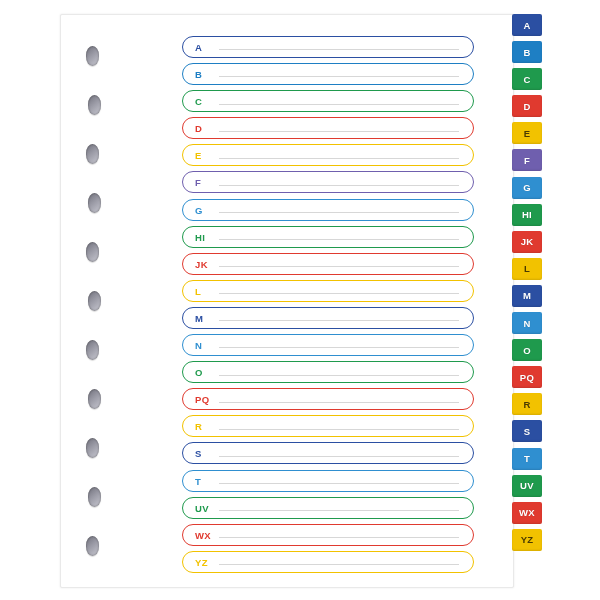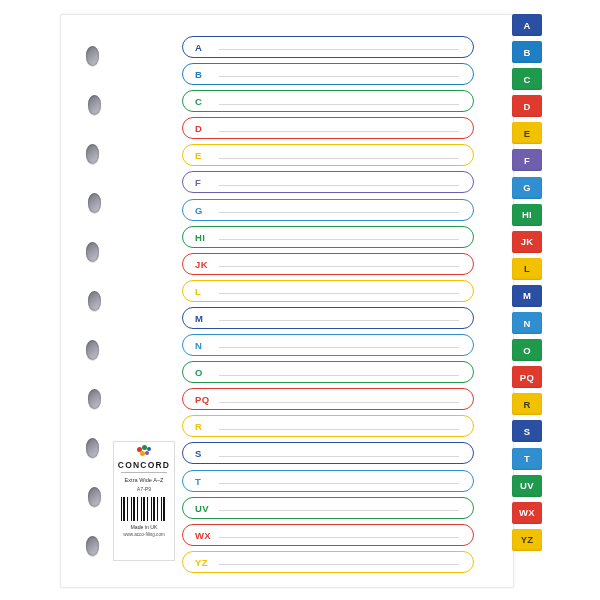--- a/index.html
+++ b/index.html
@@ -290,30 +290,14 @@
         <span>UV</span>
       </div>
       <div class="tab" style="background: rgb(224, 58, 47);">
         <span>WX</span>
       </div>
       <div class="tab dark-text" style="background: rgb(242, 194, 0);">
         <span>YZ</span>
       </div>
     </div>
 
-  <div class="brand">
-    <div class="crest">
-      <i class="c1"></i>
-        <i class="c2"></i>
-        <i class="c3"></i>
-        <i class="c4"></i>
-        <i class="c5"></i>
-    </div>
-    <div class="name">CONCORD</div>
-    <div class="rulebar"></div>
-    <div class="desc">Extra Wide A–Z</div>
-    <div class="code">A7-P9</div>
-    <div class="barcode"></div>
-    <div class="made">Made in UK</div>
-    <div class="web">www.acco-filing.com</div>
-  </div>
 
 </div>
 
 </body></html>

